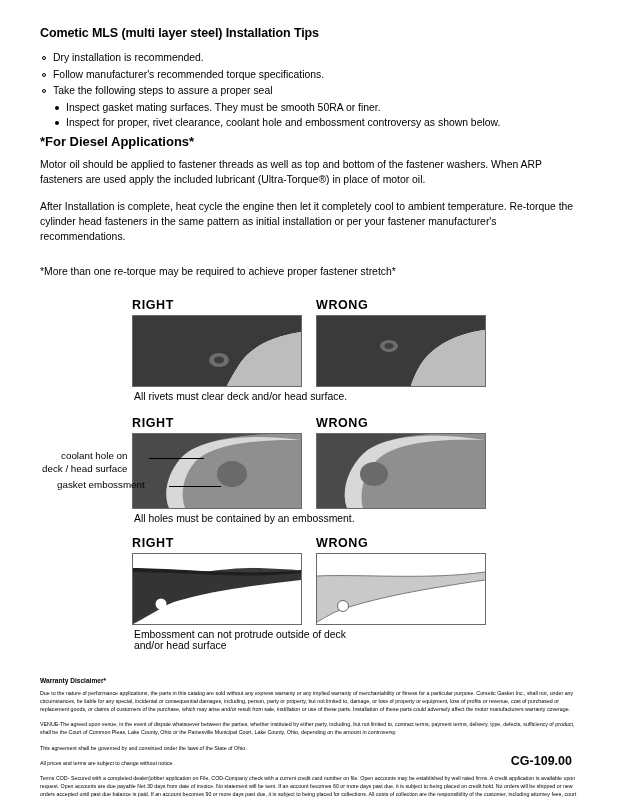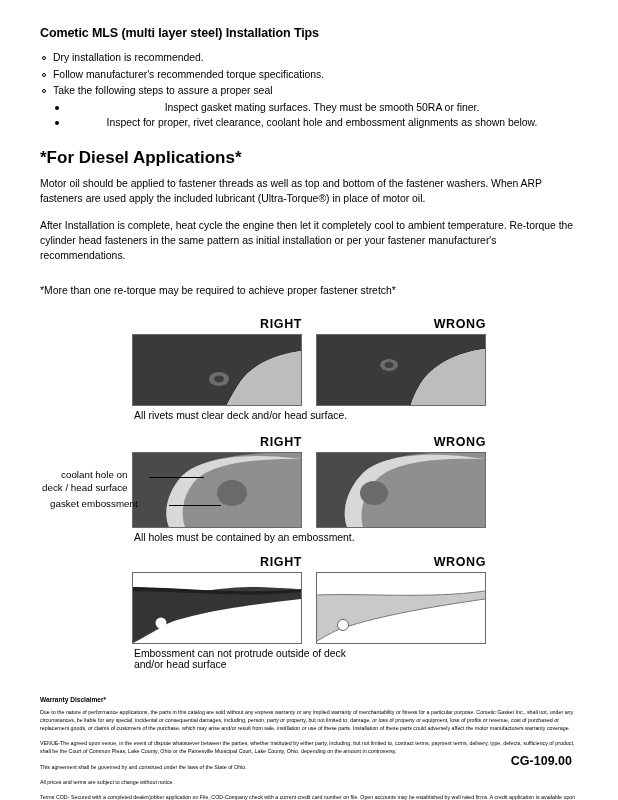--- a/index.html
+++ b/index.html
@@ -50,44 +50,43 @@
     width: 4px;
     height: 4px;
     border: 1px solid #000;
     border-radius: 50%;
     box-sizing: border-box;
   }
   ul.subbullets {
     list-style: none;
     margin: 0;
     padding: 0;
-    text-align: center;
   }
   ul.subbullets > li {
     font-size: 10.4px;
     line-height: 1.5;
     position: relative;
     padding-left: 14px;
     margin-left: 12px;
   }
   ul.subbullets > li::before {
     content: "";
     position: absolute;
     left: 3px;
     top: 6px;
     width: 4px;
     height: 4px;
     background: #000;
     border-radius: 50%;
   }
 
   h2.subtitle {
-    font-size: 17px;
-    font-weight: bold;
-    margin: 17px 0 8px 0;
+    font-size: 13px;
+    font-weight: bold;
+    margin: 3px 0 8px 0;
   }
   p.body {
     font-size: 10.4px;
     line-height: 1.45;
     margin: 0 0 12px 0;
   }
   p.body.last {
     margin-bottom: 0;
     margin-top: 20px;
   }
@@ -98,21 +97,21 @@
   }
   .fig-row {
     display: flex;
     gap: 14px;
     justify-content: center;
   }
   .fig-col {
     width: 170px;
   }
   .fig-label {
-    text-align: right;
+    text-align: left;
     font-size: 12.5px;
     font-weight: bold;
     letter-spacing: 0.6px;
     margin-bottom: 3px;
   }
   .fig-box {
     width: 170px;
     height: 72px;
     border: 1px solid #6a6a6a;
     position: relative;
@@ -182,21 +181,21 @@
 
   <h1 class="title">Cometic MLS (multi layer steel) Installation Tips</h1>
 
   <ul class="bullets">
     <li>Dry installation is recommended.</li>
     <li>Follow manufacturer's recommended torque specifications.</li>
     <li>Take the following steps to assure a proper seal</li>
   </ul>
   <ul class="subbullets">
     <li>Inspect gasket mating surfaces.  They must be smooth 50RA or finer.</li>
-    <li>Inspect for proper, rivet clearance, coolant hole and embossment alignments as shown below.</li>
+    <li>Inspect for proper, rivet clearance, coolant hole and embossment controversy as shown below.</li>
   </ul>
 
   <h2 class="subtitle">*For Diesel Applications*</h2>
   <p class="body">Motor oil should be applied to fastener threads as well as top and bottom of the fastener washers. When ARP fasteners are used apply the included lubricant (Ultra-Torque®) in place of motor oil.</p>
   <p class="body">After Installation is complete, heat cycle the engine then let it completely cool to ambient temperature. Re-torque the cylinder head fasteners in the same pattern as initial installation or per your fastener manufacturer's recommendations.</p>
   <p class="body last">*More than one re-torque may be required to achieve proper fastener stretch*</p>
 
   <div class="figures">
 
     <div class="fig-row">
@@ -257,21 +256,21 @@
           </div>
         </div>
       </div>
 
       <div class="callout" style="left:-12px; top:33px;margin-left:14px;">
         <span>coolant hole on</span><br>
         <span>deck / head surface</span>
       </div>
       <div class="callout-line" style="left:109px; top:42px; width:55px;"></div>
 
-      <div class="callout" style="left:10px; top:62px;">
+      <div class="callout" style="left:17px; top:62px;">
         <span>gasket embossment</span>
       </div>
       <div class="callout-line" style="left:129px; top:70px; width:52px;"></div>
     </div>
     <div class="cap-wrap">
       <p class="fig-caption">All holes must be contained by an embossment.</p>
     </div>
 
     <div class="fig-row" style="margin-top:12px;">
       <div class="fig-col">

